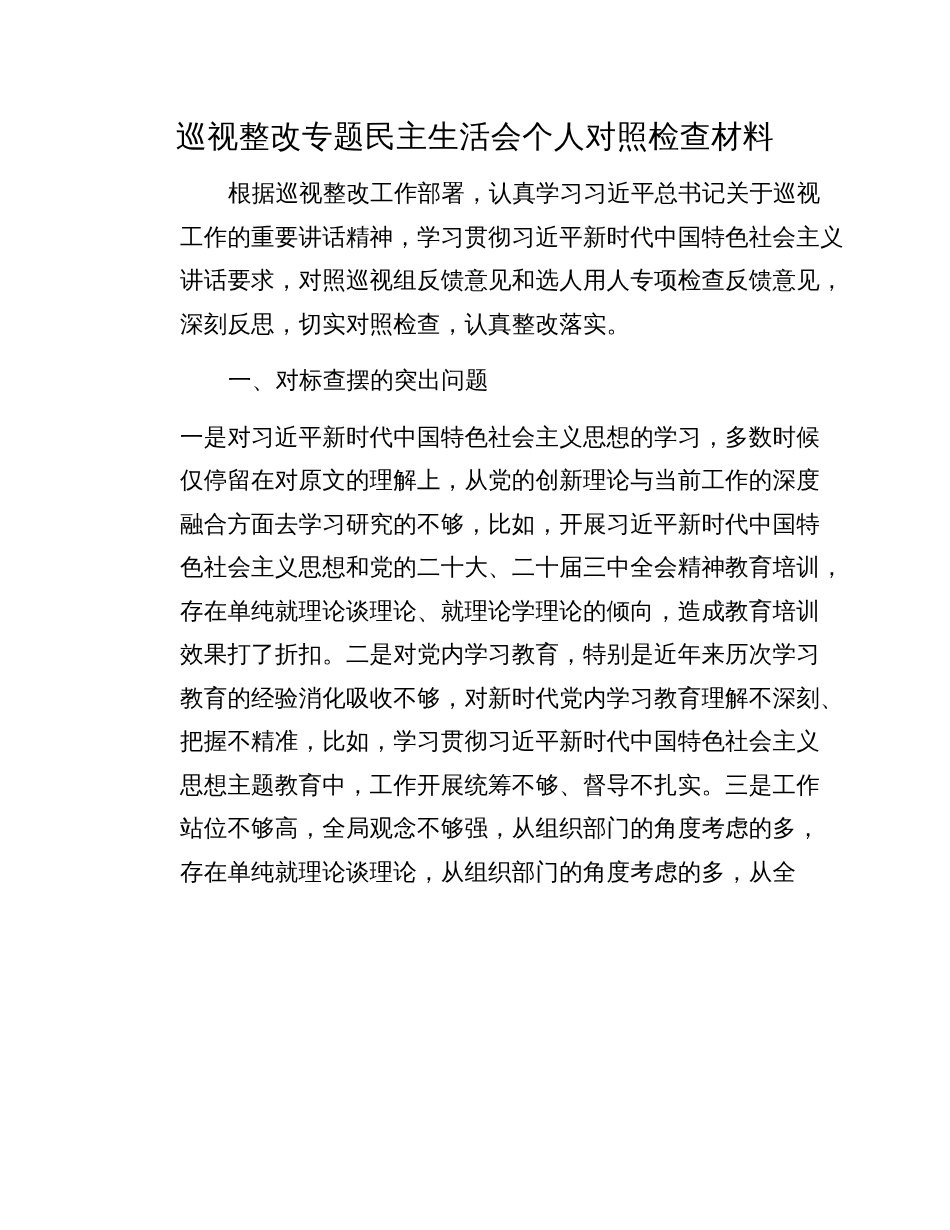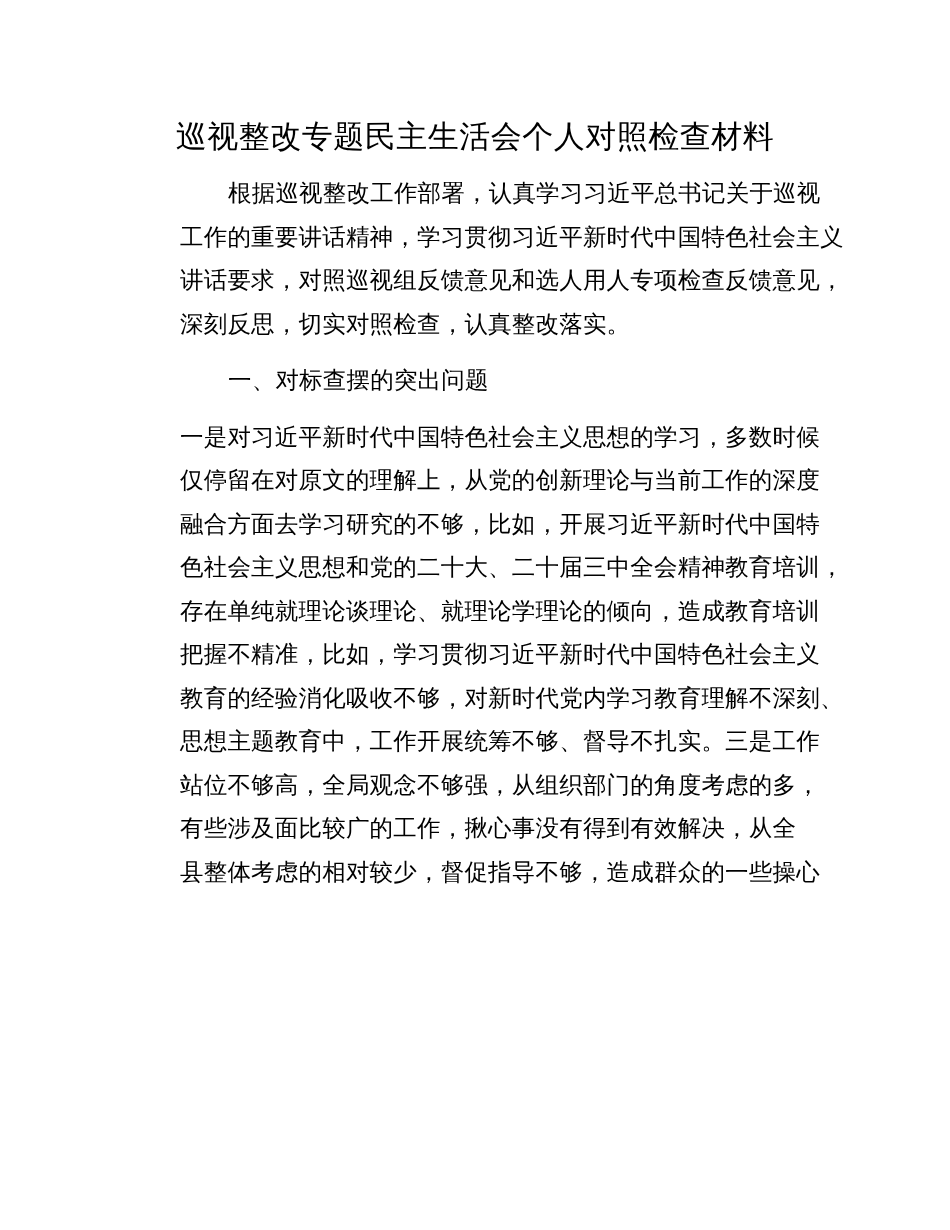--- a/index.html
+++ b/index.html
@@ -74,22 +74,22 @@
     <div class="line indent">一、对标查摆的突出问题</div>
 
     <div class="gap"></div>
 
     <div>
       <div class="line">一是对习近平新时代中国特色社会主义思想的学习，多数时候</div>
       <div class="line">仅停留在对原文的理解上，从党的创新理论与当前工作的深度</div>
       <div class="line">融合方面去学习研究的不够，比如，开展习近平新时代中国特</div>
       <div class="line">色社会主义思想和党的二十大、二十届三中全会精神教育培训，</div>
       <div class="line">存在单纯就理论谈理论、就理论学理论的倾向，造成教育培训</div>
+      <div class="line">效果打了折扣。二是对党内学习教育，特别是近年来历次学习</div>
+      <div class="line">教育的经验消化吸收不够，对新时代党内学习教育理解不深刻、</div>
       <div class="line">把握不精准，比如，学习贯彻习近平新时代中国特色社会主义</div>
-      <div class="line">教育的经验消化吸收不够，对新时代党内学习教育理解不深刻、</div>
       <div class="line">思想主题教育中，工作开展统筹不够、督导不扎实。三是工作</div>
       <div class="line">站位不够高，全局观念不够强，从组织部门的角度考虑的多，</div>
-      <div class="line">有些涉及面比较广的工作，揪心事没有得到有效解决，从全</div>
-      <div class="line">县整体考虑的相对较少，督促指导不够，造成群众的一些操心</div>
+      <div class="line">存在单纯就理论谈理论，从组织部门的角度考虑的多，从全</div>
     </div>
 
   </div>
 </div>
 
 </body></html>

